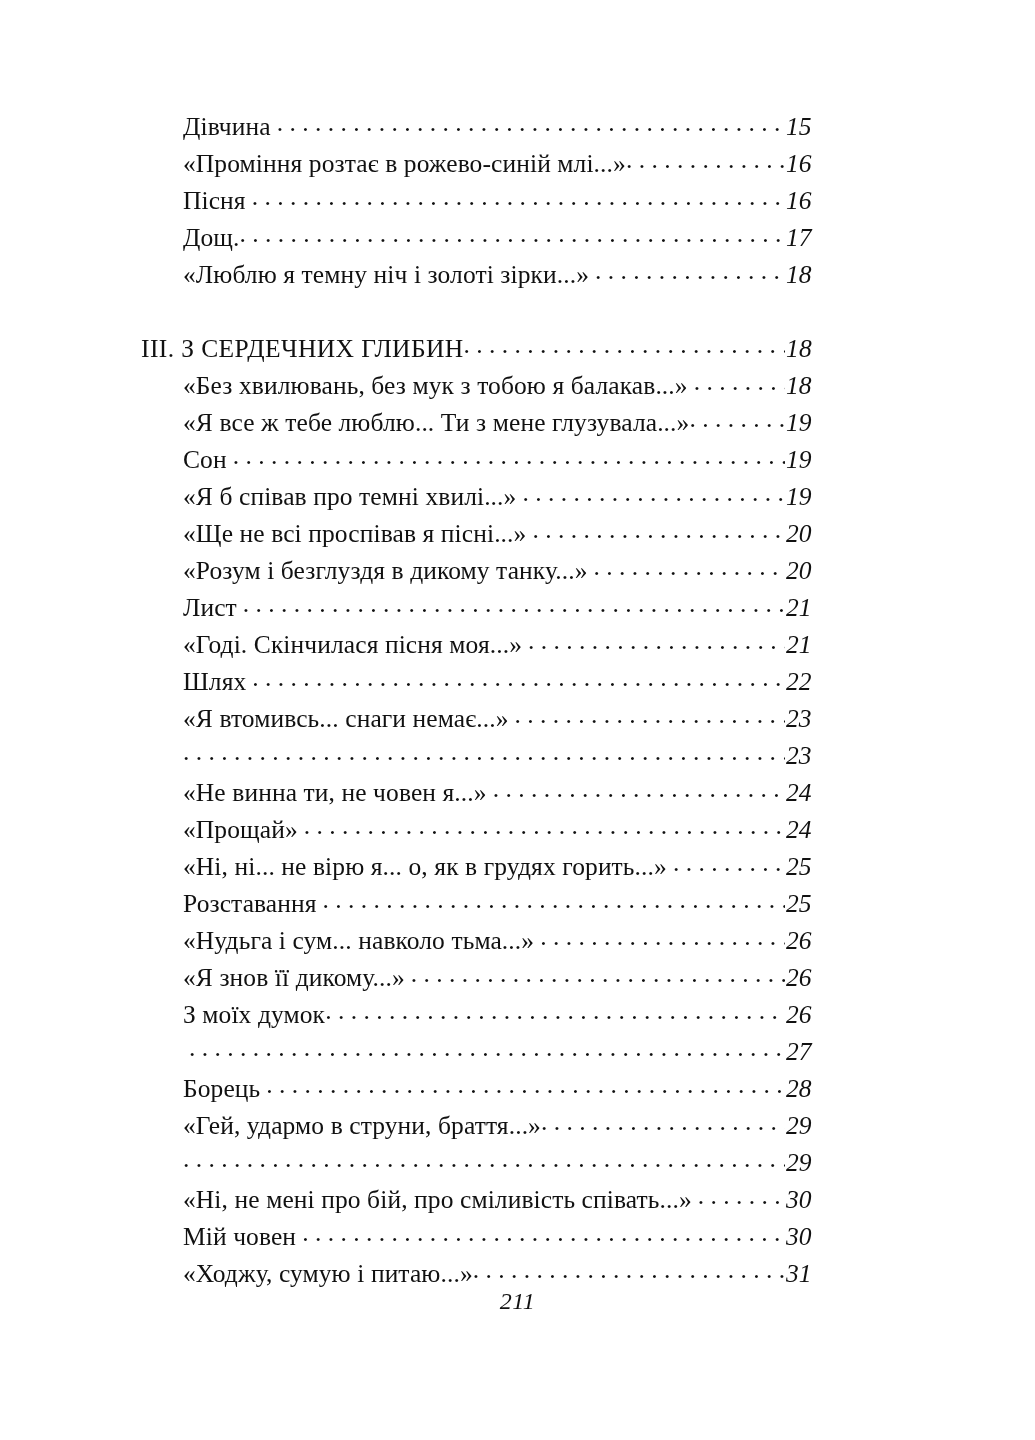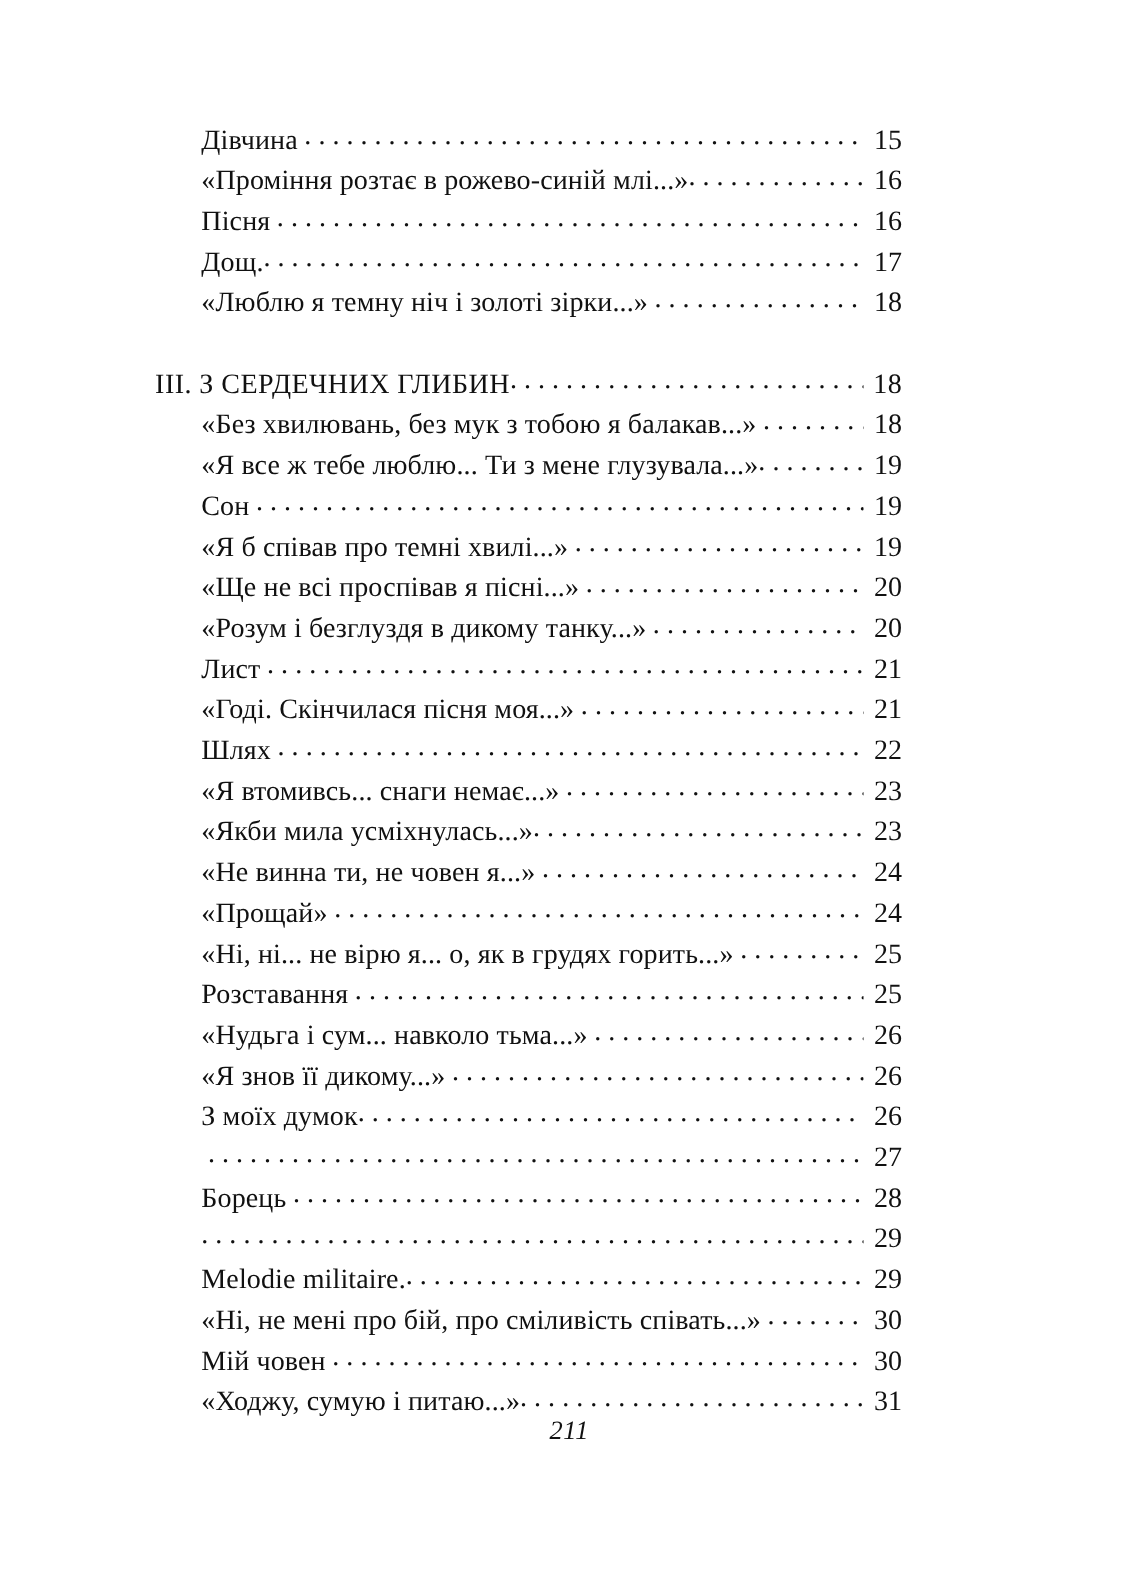--- a/index.html
+++ b/index.html
@@ -61,23 +61,24 @@
     left: 0;
     bottom: 0;
     white-space: nowrap;
     letter-spacing: 0px;
     font-size: 25.5px;
     line-height: 1em;
   }
 
   .toc-row .pageno {
     flex: 0 0 auto;
-    text-align: right;
+    text-align: left;
     min-width: 34px;
     padding-left: 1px;
+    font-style: italic;
   }
 
   
   .entry {
     padding-left: 42px;
   }
 
   
   .section {
     padding-left: 0;
@@ -183,21 +184,20 @@
         <span class="title">Шлях</span>
         <span class="leader"></span>
         <span class="pageno">22</span>
       </div>
       <div class="toc-row entry gap">
         <span class="title">«Я втомивсь... снаги немає...»</span>
         <span class="leader"></span>
         <span class="pageno">23</span>
       </div>
       <div class="toc-row entry tight">
-        <span class="title">«Якби мила усміхнулась...»</span>
         <span class="leader"></span>
         <span class="pageno">23</span>
       </div>
       <div class="toc-row entry gap">
         <span class="title">«Не винна ти, не човен я...»</span>
         <span class="leader"></span>
         <span class="pageno">24</span>
       </div>
       <div class="toc-row entry gap">
         <span class="title">«Прощай»</span>
@@ -232,25 +232,25 @@
       <div class="toc-row entry gap">
         <span class="leader"></span>
         <span class="pageno">27</span>
       </div>
       <div class="toc-row entry gap">
         <span class="title">Борець</span>
         <span class="leader"></span>
         <span class="pageno">28</span>
       </div>
       <div class="toc-row entry tight">
+        <span class="title">«Гей, удармо в струни, браття...»</span>
         <span class="leader"></span>
         <span class="pageno">29</span>
       </div>
       <div class="toc-row entry tight">
-        <span class="title">Melodie militaire.</span>
         <span class="leader"></span>
         <span class="pageno">29</span>
       </div>
       <div class="toc-row entry gap">
         <span class="title">«Ні, не мені про бій, про сміливість співать...»</span>
         <span class="leader"></span>
         <span class="pageno">30</span>
       </div>
       <div class="toc-row entry gap">
         <span class="title">Мій човен</span>

